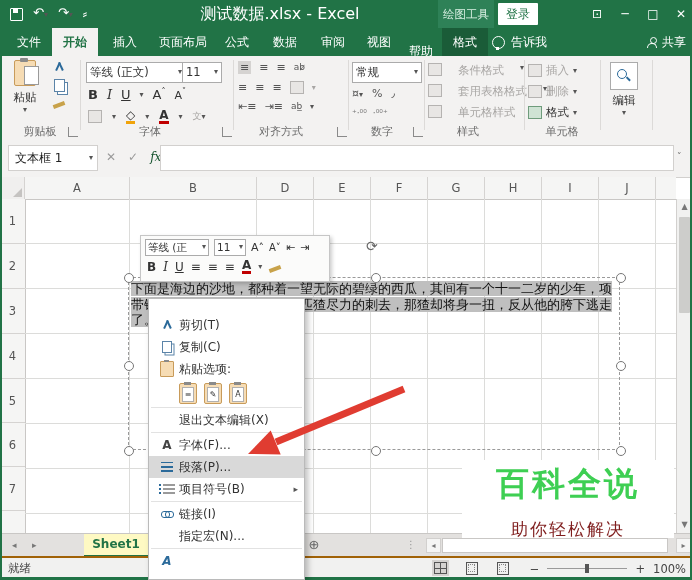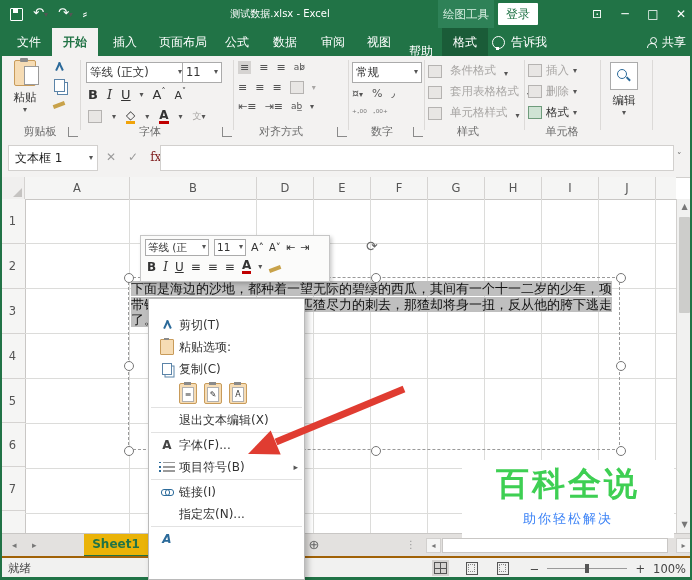--- a/index.html
+++ b/index.html
@@ -5,21 +5,21 @@
   html,body{margin:0;padding:0;}
   body{font-family:"DejaVu Sans","Liberation Sans",sans-serif;}
   #app{position:relative;width:692px;height:580px;background:#fff;overflow:hidden;font-size:12px;color:#262626;}
   .abs{position:absolute;}
   
   .titlebar{left:0;top:0;width:692px;height:28px;background:#217346;color:#fff;}
   .qat{left:10px;top:0;height:28px;display:flex;align-items:center;gap:10px;color:#fff;}
   .qat .g{font-size:13px;line-height:28px;cursor:default;}
   .save-ic{width:11px;height:11px;border:1.5px solid #fff;border-radius:1px;position:relative;}
   .save-ic:before{content:"";position:absolute;left:2px;top:0;width:5px;height:4px;background:#fff;}
-  .title-text{top:0;left:0;width:560px;height:28px;text-align:center;line-height:28px;font-size:10px;color:#fff;}
+  .title-text{top:0;left:0;width:560px;height:28px;text-align:center;line-height:28px;font-size:16px;color:#fff;}
   .ctx-tool{left:438px;top:0;width:56px;height:28px;background:#2e8157;color:#d9f0e3;text-align:center;line-height:28px;font-size:11.5px;}
   .signin{left:498px;top:3px;width:40px;height:22px;background:#fff;color:#217346;text-align:center;line-height:22px;font-size:12px;border-radius:1px;}
   .winbtns{right:4px;top:0;height:28px;display:flex;align-items:center;gap:14px;color:#fff;font-size:12px;}
   .winbtns span{width:14px;text-align:center;}
   
   .tabrow{left:0;top:28px;width:692px;height:28px;background:#217346;color:#fff;font-size:12px;}
   .tab{position:absolute;top:0;height:28px;line-height:28px;padding:0 11px;cursor:default;}
   .tab.active{background:#f3f2f1;color:#217346;font-weight:bold;}
   .tab.ctx{background:#1a5c38;}
   .tellme{position:absolute;left:492px;top:0;height:28px;display:flex;align-items:center;gap:6px;}
@@ -48,21 +48,21 @@
   .fontrow2{left:88px;top:31px;display:flex;gap:9px;align-items:center;font-size:13px;color:#333;}
   .fontrow3{left:88px;top:53px;display:flex;gap:10px;align-items:center;font-size:12px;color:#333;}
   .u-red{border-bottom:3px solid #c00000;line-height:12px;}
   .u-or{border-bottom:3px solid #f0a30a;line-height:12px;}
   .alignrows{left:238px;top:5px;width:100px;font-size:11px;color:#555;line-height:1;}
   .alignrows .r{display:flex;gap:8px;margin-bottom:7px;align-items:center;}
   .numfmt{left:352px;top:6px;width:62px;height:19px;background:#fff;border:1px solid #ababab;font-size:11.5px;line-height:18px;padding:0 3px;color:#333;display:flex;justify-content:space-between;}
   .numrow{left:352px;top:31px;display:flex;gap:9px;font-size:11px;color:#555;}
   .numrow2{left:352px;top:52px;display:flex;gap:6px;font-size:9px;color:#777;}
   .stylecol{left:428px;top:7px;display:flex;flex-direction:column;gap:6px;font-size:11.5px;color:#a8a6a4;}
-  .stylecol .it{display:flex;gap:8px;align-items:flex-end;}
+  .stylecol .it{display:flex;gap:16px;align-items:flex-start;}
   .gbox{width:12px;height:11px;border:1px solid #b5b3b1;background:#e8e6e4;}
   .cellcol{left:528px;top:7px;display:flex;flex-direction:column;gap:6px;font-size:11.5px;}
   .cellcol .it{display:flex;gap:4px;align-items:center;}
   .editgrp{left:602px;top:6px;width:44px;text-align:center;}
   .searchbox{width:26px;height:26px;border:1px solid #ababab;background:#fff;margin:0 auto;position:relative;}
   .mag{position:absolute;left:6px;top:6px;width:8px;height:8px;border:1.5px solid #2b6a9a;border-radius:50%;}
   .mag:after{content:"";position:absolute;left:8px;top:8px;width:5px;height:1.5px;background:#2b6a9a;transform:rotate(45deg);}
   .collapse{left:668px;top:122px;font-size:10px;color:#666;}
   
   .fbar{left:0;top:140px;width:692px;height:37px;background:#f3f2f1;border-bottom:1px solid #d2d0ce;}
@@ -122,25 +122,25 @@
   .ic-link:before{left:0;}
   .ic-link:after{right:0;}
   .ic-mag{width:9px;height:9px;border:1.5px solid #2b6a9a;border-radius:50%;position:relative;}
   .ic-mag:after{content:"";position:absolute;left:7px;top:8px;width:4px;height:1.5px;background:#2b6a9a;transform:rotate(45deg);}
   .ic-Ai{color:#2b6a9a;font-size:12px;font-weight:bold;font-style:italic;}
   
   .arrow-svg{left:0;top:0;z-index:7;pointer-events:none;}
   
   .wm{left:462px;top:460px;width:212px;height:78px;background:#fff;z-index:4;text-align:center;}
   .wm-title{font-size:33px;font-weight:bold;letter-spacing:3px;margin-top:2px;}
-  .wm-sub{font-size:13px;color:#3b82f6;letter-spacing:2px;margin-top:3px;}
+  .wm-sub{font-size:17px;color:#7f1d1d;letter-spacing:2px;margin-top:11px;}
   
   .tabbar{left:0;top:533px;width:692px;height:23px;background:#e3e1df;border-top:1px solid #c9c7c5;font-size:12px;}
   .nav{position:absolute;top:0;height:23px;line-height:23px;color:#777;font-size:9px;}
-  .sheettab{position:absolute;left:84px;top:0;width:64px;height:23px;background:#eab308;border-bottom:2px solid #217346;color:#217346;font-weight:bold;text-align:center;line-height:21px;box-sizing:border-box;}
+  .sheettab{position:absolute;left:84px;top:0;width:64px;height:23px;background:#fef9c3;border-bottom:2px solid #217346;color:#217346;font-weight:bold;text-align:center;line-height:21px;box-sizing:border-box;}
   .newsheet{position:absolute;left:306px;top:3px;width:16px;height:16px;border-radius:50%;color:#666;font-size:13px;line-height:15px;text-align:center;}
   .hscroll{position:absolute;left:420px;top:2px;width:272px;height:19px;}
   .hsplit{position:absolute;left:-14px;top:3px;color:#999;font-size:10px;letter-spacing:1px;}
   .harr{position:absolute;top:2px;width:15px;height:15px;background:#f5f5f4;border:1px solid #d2d0ce;color:#777;font-size:8px;text-align:center;line-height:14px;box-sizing:border-box;}
   .hthumb{position:absolute;left:22px;top:2px;width:226px;height:15px;background:#fff;border:1px solid #c9c7c5;box-sizing:border-box;}
   
   .statusbar{left:0;top:556px;width:692px;height:21px;background:#f1f1f0;border-top:2px solid #a16207;font-size:11.5px;color:#444;}
   .ready{position:absolute;left:8px;top:0;line-height:21px;}
   .views{position:absolute;left:432px;top:2px;display:flex;gap:14px;}
   .vw{width:17px;height:16px;display:flex;align-items:center;justify-content:center;}
@@ -339,21 +339,21 @@
   </div>
 
   <div class="abs fbar">
     <div class="abs namebox">
         <span>文本框 1</span>
         <span class="dd">▾</span>
       </div>
     <div class="abs fx-ics">
       <span>✕</span>
       <span>✓</span>
-      <span style="font-family:'DejaVu Serif',serif;color:#7f1d1d;">fx</span>
+      <span style="font-style:italic;font-family:'DejaVu Serif',serif;color:#14532d;">fx</span>
     </div>
     <div class="abs f-input"></div>
     <div class="abs f-chev">˅</div>
   </div>
 
   <div class="abs chead">
     <div class="c corner"></div>
     <div class="c" style="width:105px;">A</div>
     <div class="c" style="width:127px;">B</div>
     <div class="c" style="width:57px;">D</div>
@@ -440,29 +440,29 @@
 
   <div class="abs menu">
     <div class="mi">
         <span class="ig">
           <span class="ic-cut"></span>
         </span>
         <span>剪切(T)</span>
       </div>
     <div class="mi">
         <span class="ig">
+          <span class="ic-copy"></span>
+        </span>
+        <span>复制(C)</span>
+      </div>
+    <div class="mi">
+        <span class="ig">
           <span class="ic-clip"></span>
         </span>
         <span>粘贴选项:</span>
-      </div>
-    <div class="mi">
-        <span class="ig">
-          <span class="ic-copy"></span>
-        </span>
-        <span>复制(C)</span>
       </div>
     <div class="pasterow">
       <span class="po">
           <span class="pg">≡</span>
         </span>
       <span class="po">
           <span class="pg">✎</span>
         </span>
       <span class="po">
           <span class="pg">A</span>
@@ -472,20 +472,26 @@
     <div class="mi">
         <span class="ig"></span>
         <span>退出文本编辑(X)</span>
       </div>
     <div class="msep"></div>
     <div class="mi">
         <span class="ig">
           <span class="ic-A">A</span>
         </span>
         <span>字体(F)...</span>
+      </div>
+    <div class="mi hl">
+        <span class="ig">
+          <span class="ic-para"></span>
+        </span>
+        <span>段落(P)...</span>
       </div>
     <div class="mi">
         <span class="ig">
           <span class="ic-bul" style="margin-left:4px;"></span>
         </span>
         <span>项目符号(B)</span>
         <span class="sub">▸</span>
       </div>
     <div class="msep"></div>
     <div class="mi">

